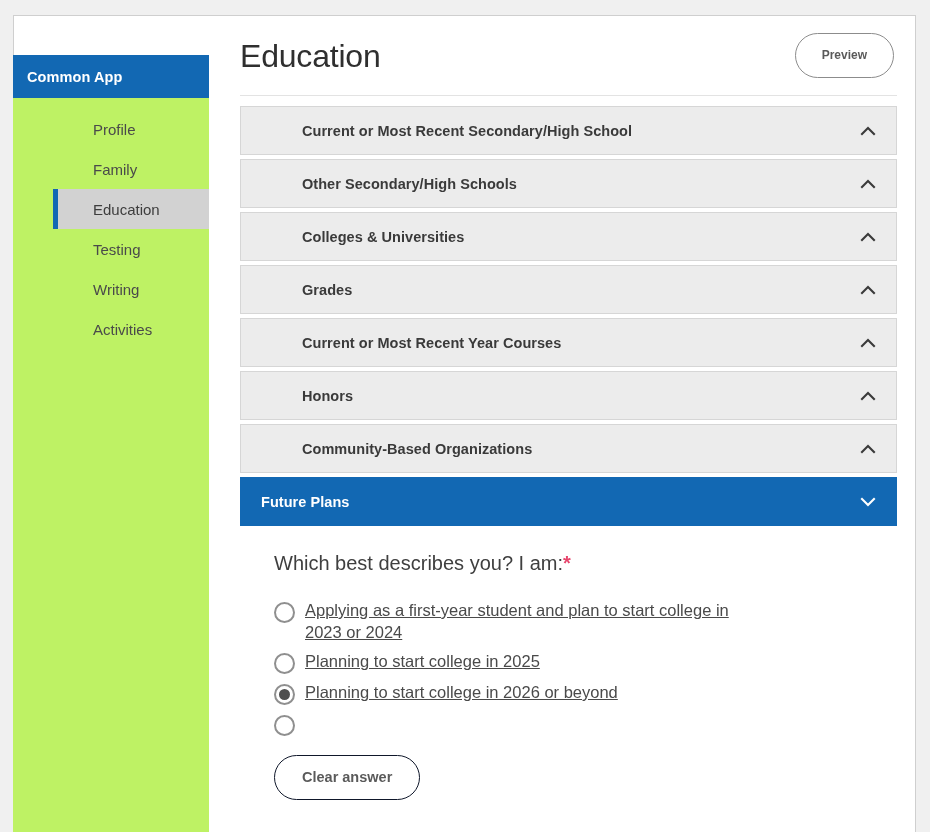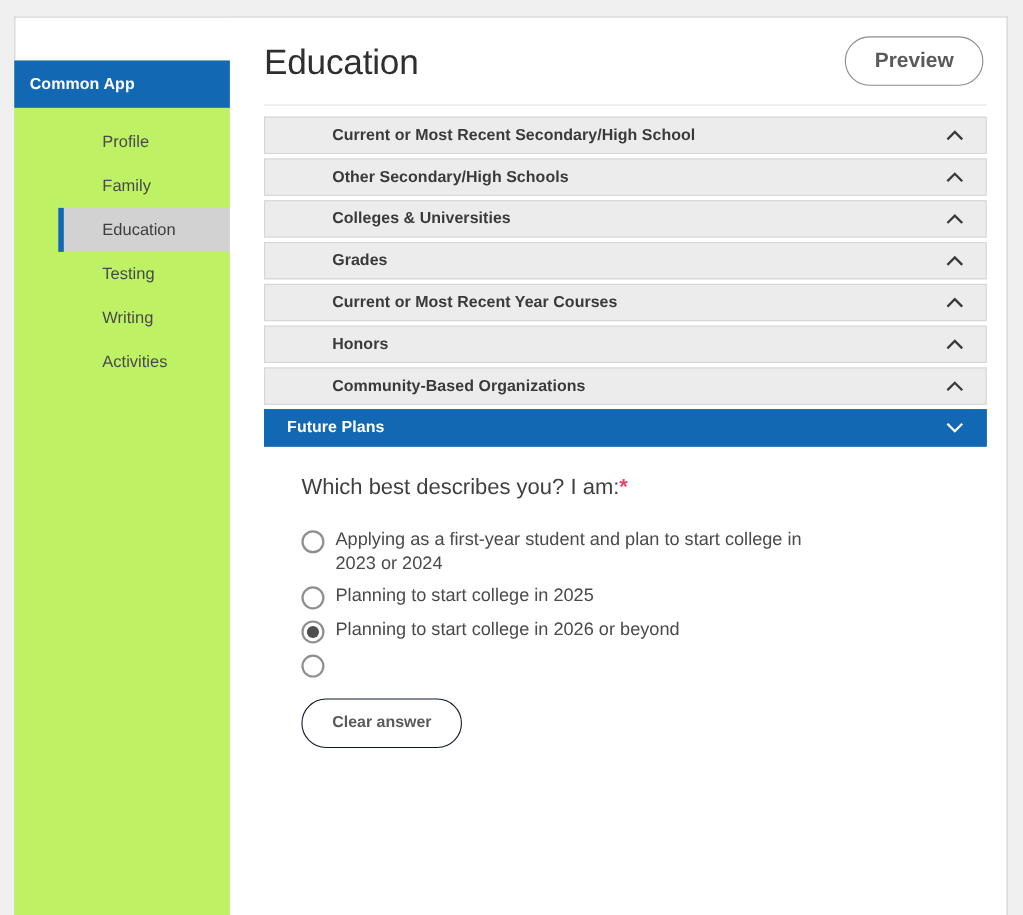--- a/index.html
+++ b/index.html
@@ -138,38 +138,38 @@
     font-weight: 300;
     color: #2f2f2f;
     letter-spacing: -0.2px;
     line-height: 1;
   }
   .preview-btn {
     border: 1px solid #8c8c8c;
     border-radius: 26px;
     background: #ffffff;
     color: #5a5a5a;
-    font-size: 19px;
+    font-size: 12px;
     font-weight: bold;
     padding: 0 26px;
     height: 45px;
     line-height: 43px;
     cursor: pointer;
     font-family: "Liberation Sans", sans-serif;
   }
 
   
   .accordion {
     padding-top: 10px;
   }
   .acc-item {
     margin-bottom: 4px;
   }
   .acc-header {
-    height: 34px;
+    height: 49px;
     background: #ececec;
     border: 1px solid #d6d6d6;
     box-sizing: border-box;
     display: flex;
     align-items: center;
     justify-content: space-between;
     padding: 0 18px 0 61px;
     cursor: pointer;
   }
   .acc-header .acc-title {
@@ -235,20 +235,21 @@
     height: 11px;
     border-radius: 50%;
     background: #4f4f4f;
   }
   .radio-label {
     font-size: 16.5px;
     color: #4a4a4a;
     line-height: 22px;
     max-width: 450px;
     font-weight: 300;
+    text-decoration: underline;
   }
 
   .clear-btn {
     margin-top: 12px;
     border: 1px solid #0f172a;
     border-radius: 26px;
     background: #ffffff;
     color: #5a5a5a;
     font-size: 14.5px;
     font-weight: bold;

